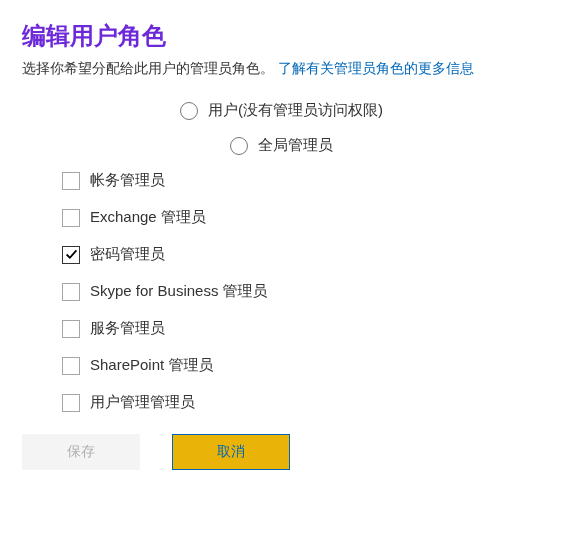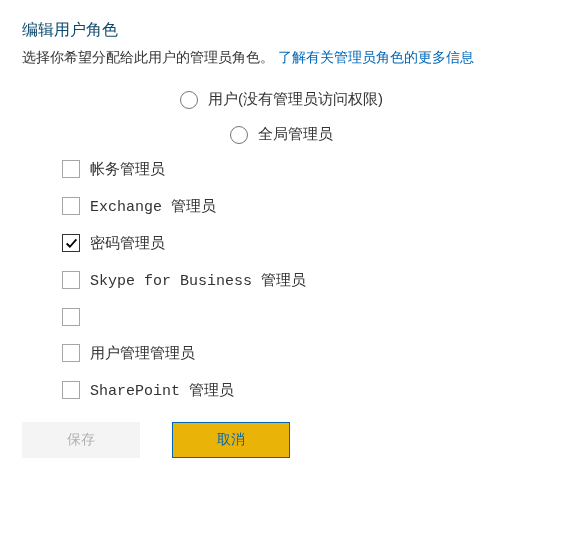--- a/index.html
+++ b/index.html
@@ -5,23 +5,23 @@
   * { box-sizing: border-box; }
   body {
     margin: 0;
     padding: 20px 22px;
     font-family: "Segoe UI", "Microsoft YaHei", sans-serif;
     font-size: 14px;
     color: #333;
     width: 563px;
   }
   .title {
-    font-size: 16px;
-    color: #0c4a6e;
-    font-weight: 400;
+    font-size: 24px;
+    color: #6d28d9;
+    font-weight: 700;
     margin-bottom: 6px;
   }
   .subtitle {
     font-size: 14px;
     color: #333;
     line-height: 1.5;
     margin-bottom: 22px;
   }
   .subtitle a {
     color: #0067b8;
@@ -54,23 +54,23 @@
     background: #333;
     border-radius: 50%;
   }
   .radio-label { color: #333; font-size: 15px; }
   .checkbox-group {
     margin-left: 40px;
     margin-top: 8px;
   }
   .checkbox-item {
     display: flex;
+    align-items: center;
     margin-bottom: 18px;
     cursor: pointer;
-    font-family: Liberation Mono, monospace;
   }
   .checkbox-box {
     width: 18px;
     height: 18px;
     border: 1px solid #a6a6a6;
     background: #fff;
     margin-right: 10px;
     display: flex;
     align-items: center;
     justify-content: center;
@@ -169,34 +169,35 @@
     <span class="checkbox-box">
       
     </span>
     <span class="checkbox-label">Skype for Business 管理员</span>
   </div>
 
   <div class="checkbox-item">
     <span class="checkbox-box">
       
     </span>
+    <span class="checkbox-label">服务管理员</span>
+  </div>
+
+  <div class="checkbox-item">
+    <span class="checkbox-box">
+      
+    </span>
+    <span class="checkbox-label">SharePoint 管理员</span>
   </div>
 
   <div class="checkbox-item">
     <span class="checkbox-box">
       
     </span>
     <span class="checkbox-label">用户管理管理员</span>
-  </div>
-
-  <div class="checkbox-item">
-    <span class="checkbox-box">
-      
-    </span>
-    <span class="checkbox-label">SharePoint 管理员</span>
   </div>
 
 </div>
 
 <div class="button-row">
   <button class="btn btn-save" disabled="">保存</button>
   <button class="btn btn-cancel">取消</button>
 </div>
 
 </body></html>

